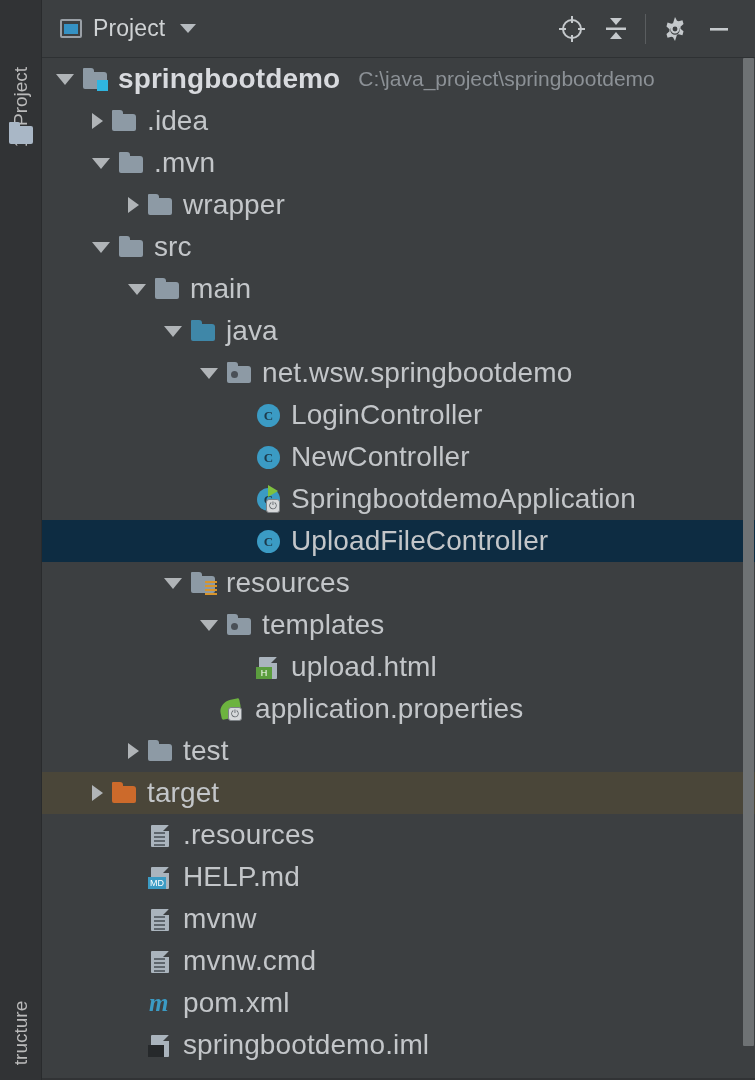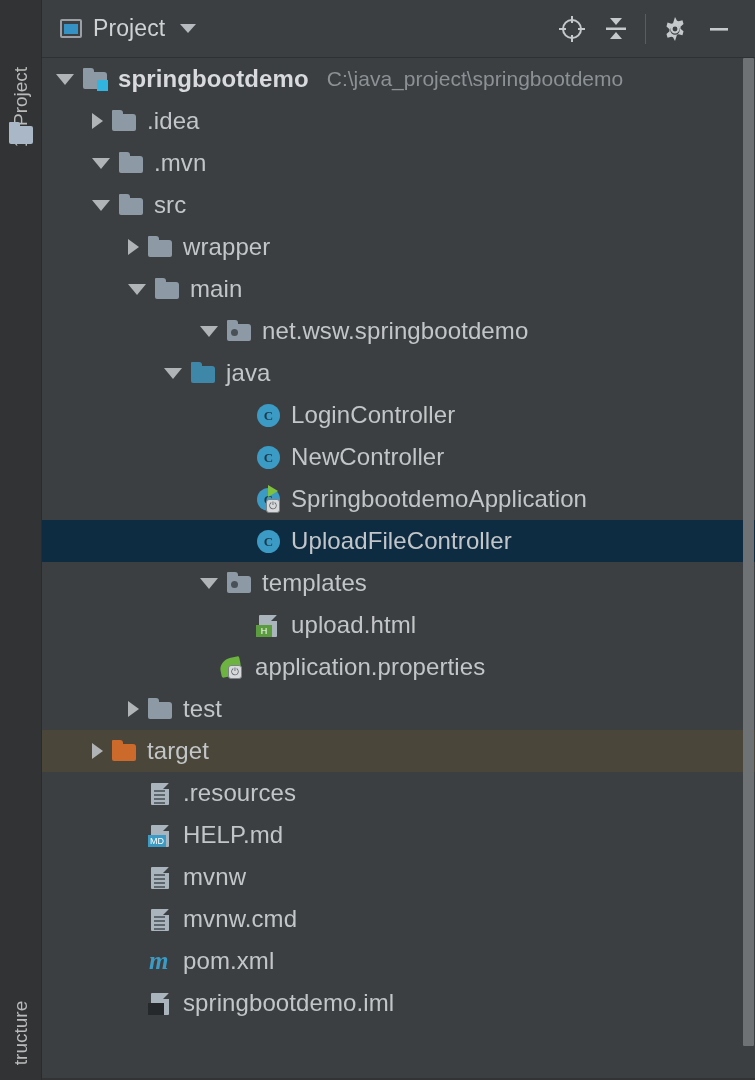--- a/index.html
+++ b/index.html
@@ -153,21 +153,21 @@
   .arrow.none { width: 11px; margin-right: 8px; }
 
   .ico {
     width: 26px; height: 22px;
     flex: 0 0 auto;
     margin-right: 10px;
     position: relative;
   }
   .label {
     color: #c3c6c9;
-    font-size: 24px;
+    font-size: 28px;
     letter-spacing: .1px;
     text-align: center;
   }
   .label.bold { font-weight: bold; color: #d8dade; }
   .path {
     color: #8c9196;
     font-size: 21px;
     margin-left: 18px;
   }
 
@@ -404,58 +404,58 @@
         </div>
         <div class="row">
           <span style="flex: 0 0 auto; width: 50px;"></span>
           <span class="arrow open"></span>
           <span class="ico">
             <span class="fld"></span>
           </span>
           <span class="label">.mvn</span>
         </div>
         <div class="row">
+          <span style="flex: 0 0 auto; width: 86px;"></span>
+          <span class="arrow closed"></span>
+          <span class="ico">
+            <span class="fld"></span>
+          </span>
+          <span class="label">wrapper</span>
+        </div>
+        <div class="row">
           <span style="flex: 0 0 auto; width: 50px;"></span>
           <span class="arrow open"></span>
           <span class="ico">
             <span class="fld"></span>
           </span>
           <span class="label">src</span>
         </div>
         <div class="row">
           <span style="flex: 0 0 auto; width: 86px;"></span>
-          <span class="arrow closed"></span>
+          <span class="arrow open"></span>
           <span class="ico">
             <span class="fld"></span>
           </span>
-          <span class="label">wrapper</span>
-        </div>
-        <div class="row">
-          <span style="flex: 0 0 auto; width: 86px;"></span>
-          <span class="arrow open"></span>
-          <span class="ico">
-            <span class="fld"></span>
-          </span>
           <span class="label">main</span>
         </div>
         <div class="row">
+          <span style="flex: 0 0 auto; width: 122px;"></span>
+          <span class="arrow open"></span>
+          <span class="ico">
+            <span class="fld blue"></span>
+          </span>
+          <span class="label">java</span>
+        </div>
+        <div class="row">
           <span style="flex: 0 0 auto; width: 158px;"></span>
           <span class="arrow open"></span>
           <span class="ico">
             <span class="pkg"></span>
           </span>
           <span class="label">net.wsw.springbootdemo</span>
-        </div>
-        <div class="row">
-          <span style="flex: 0 0 auto; width: 122px;"></span>
-          <span class="arrow open"></span>
-          <span class="ico">
-            <span class="fld blue"></span>
-          </span>
-          <span class="label">java</span>
         </div>
         <div class="row">
           <span style="flex: 0 0 auto; width: 194px;"></span>
           <span class="arrow none"></span>
           <span class="ico">
             <span class="cls">C</span>
           </span>
           <span class="label">LoginController</span>
         </div>
         <div class="row">
@@ -476,20 +476,35 @@
           </span>
           <span class="label">SpringbootdemoApplication</span>
         </div>
         <div class="row selected">
           <span style="flex: 0 0 auto; width: 194px;"></span>
           <span class="arrow none"></span>
           <span class="ico">
             <span class="cls">C</span>
           </span>
           <span class="label">UploadFileController</span>
+        </div>
+        <div class="row">
+          <span style="flex: 0 0 auto; width: 122px;"></span>
+          <span class="arrow open"></span>
+          <span class="ico">
+            <span class="fld">
+              <span class="lines-orange">
+                <i></i>
+                <i></i>
+                <i></i>
+                <i></i>
+              </span>
+            </span>
+          </span>
+          <span class="label">resources</span>
         </div>
         <div class="row">
           <span style="flex: 0 0 auto; width: 158px;"></span>
           <span class="arrow open"></span>
           <span class="ico">
             <span class="pkg"></span>
           </span>
           <span class="label">templates</span>
         </div>
         <div class="row">

